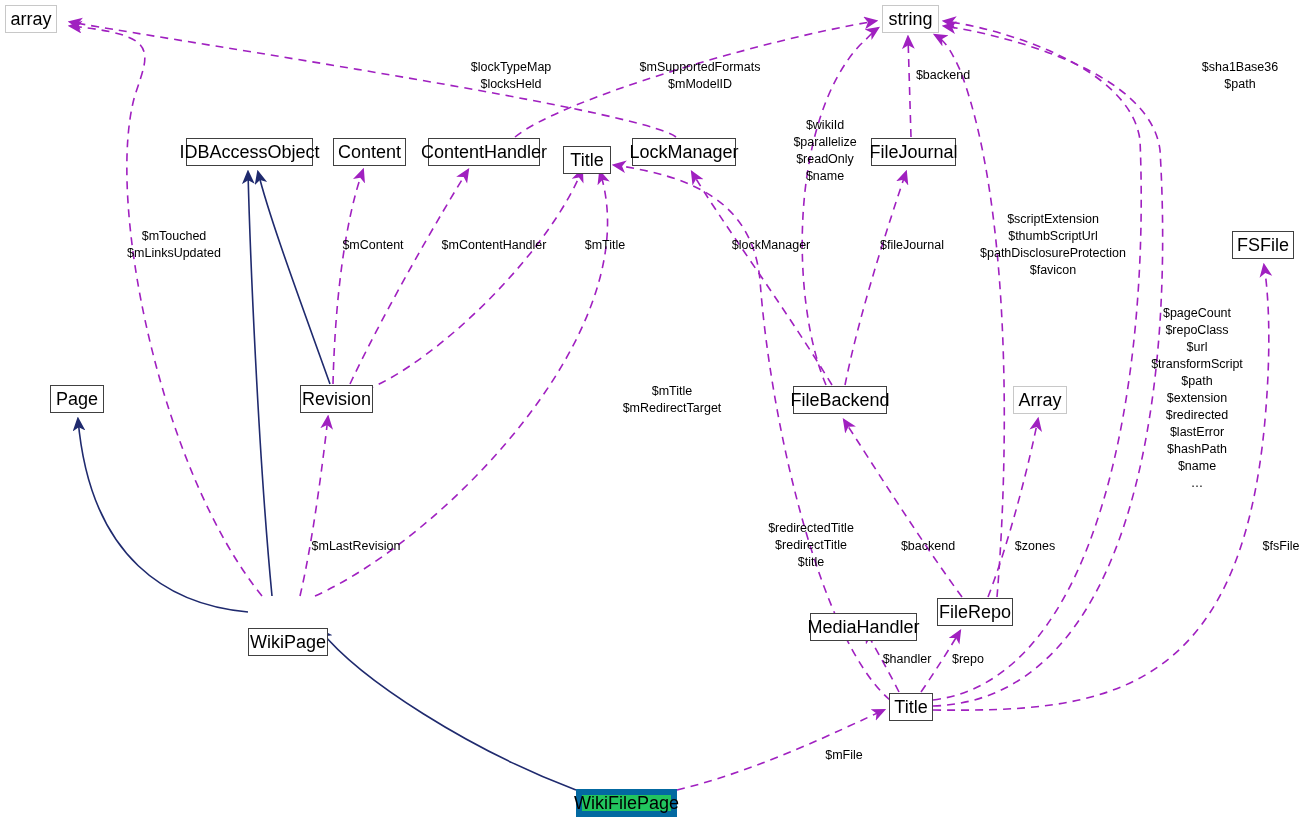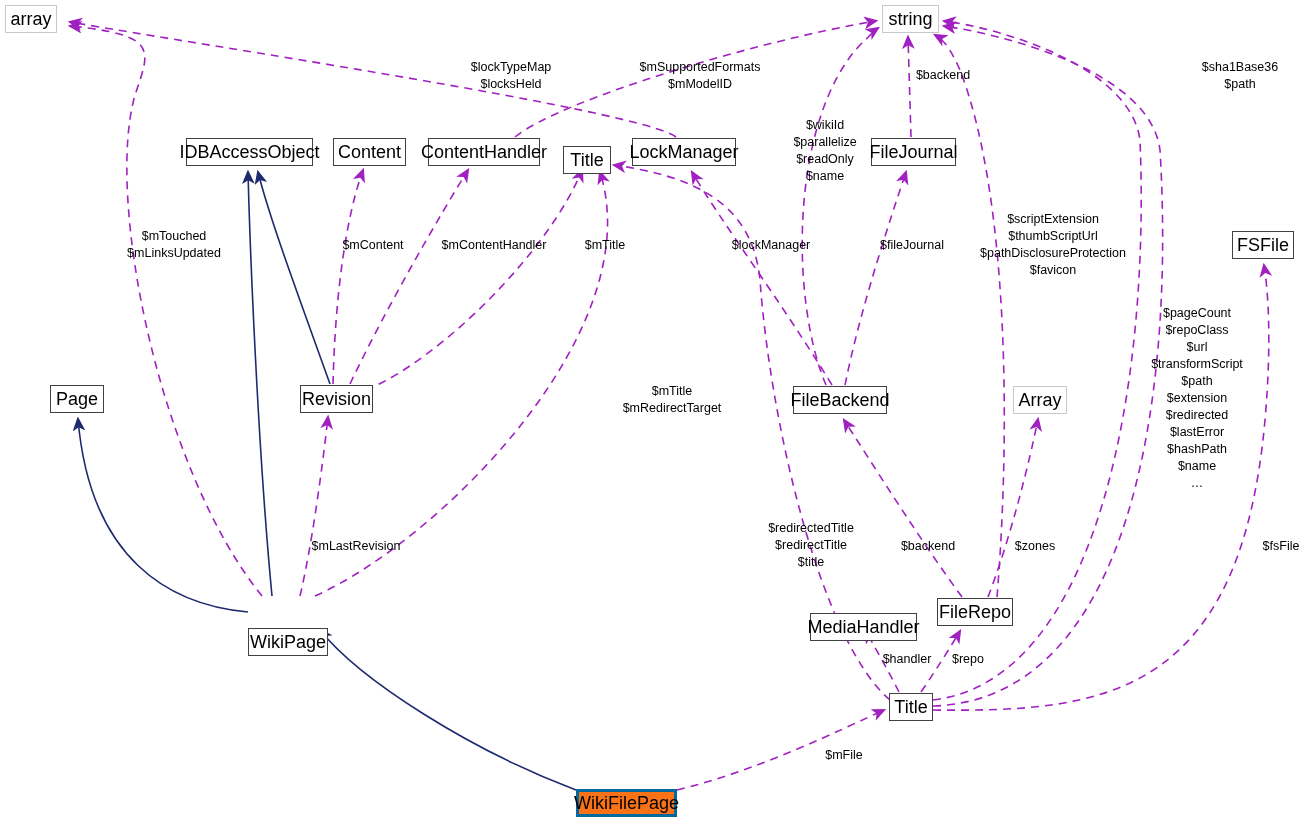--- a/index.html
+++ b/index.html
@@ -31,22 +31,22 @@
     color: #000000;
     background: #ffffff;
     border: 1px solid #404040;
     white-space: nowrap;
     line-height: 1;
   }
   .node.external {
     border: 1px solid #c8c8c8;
   }
   .node.highlight {
-    background: #f97316;
-    border: 3px solid #0369a1;
+    background: #22c55e;
+    border: 6px solid #0369a1;
   }
   .edge-label {
     position: absolute;
     font-size: 12.5px;
     color: #000000;
     white-space: pre;
     text-align: center;
     line-height: 17px;
     transform: translateX(-50%);
   }

